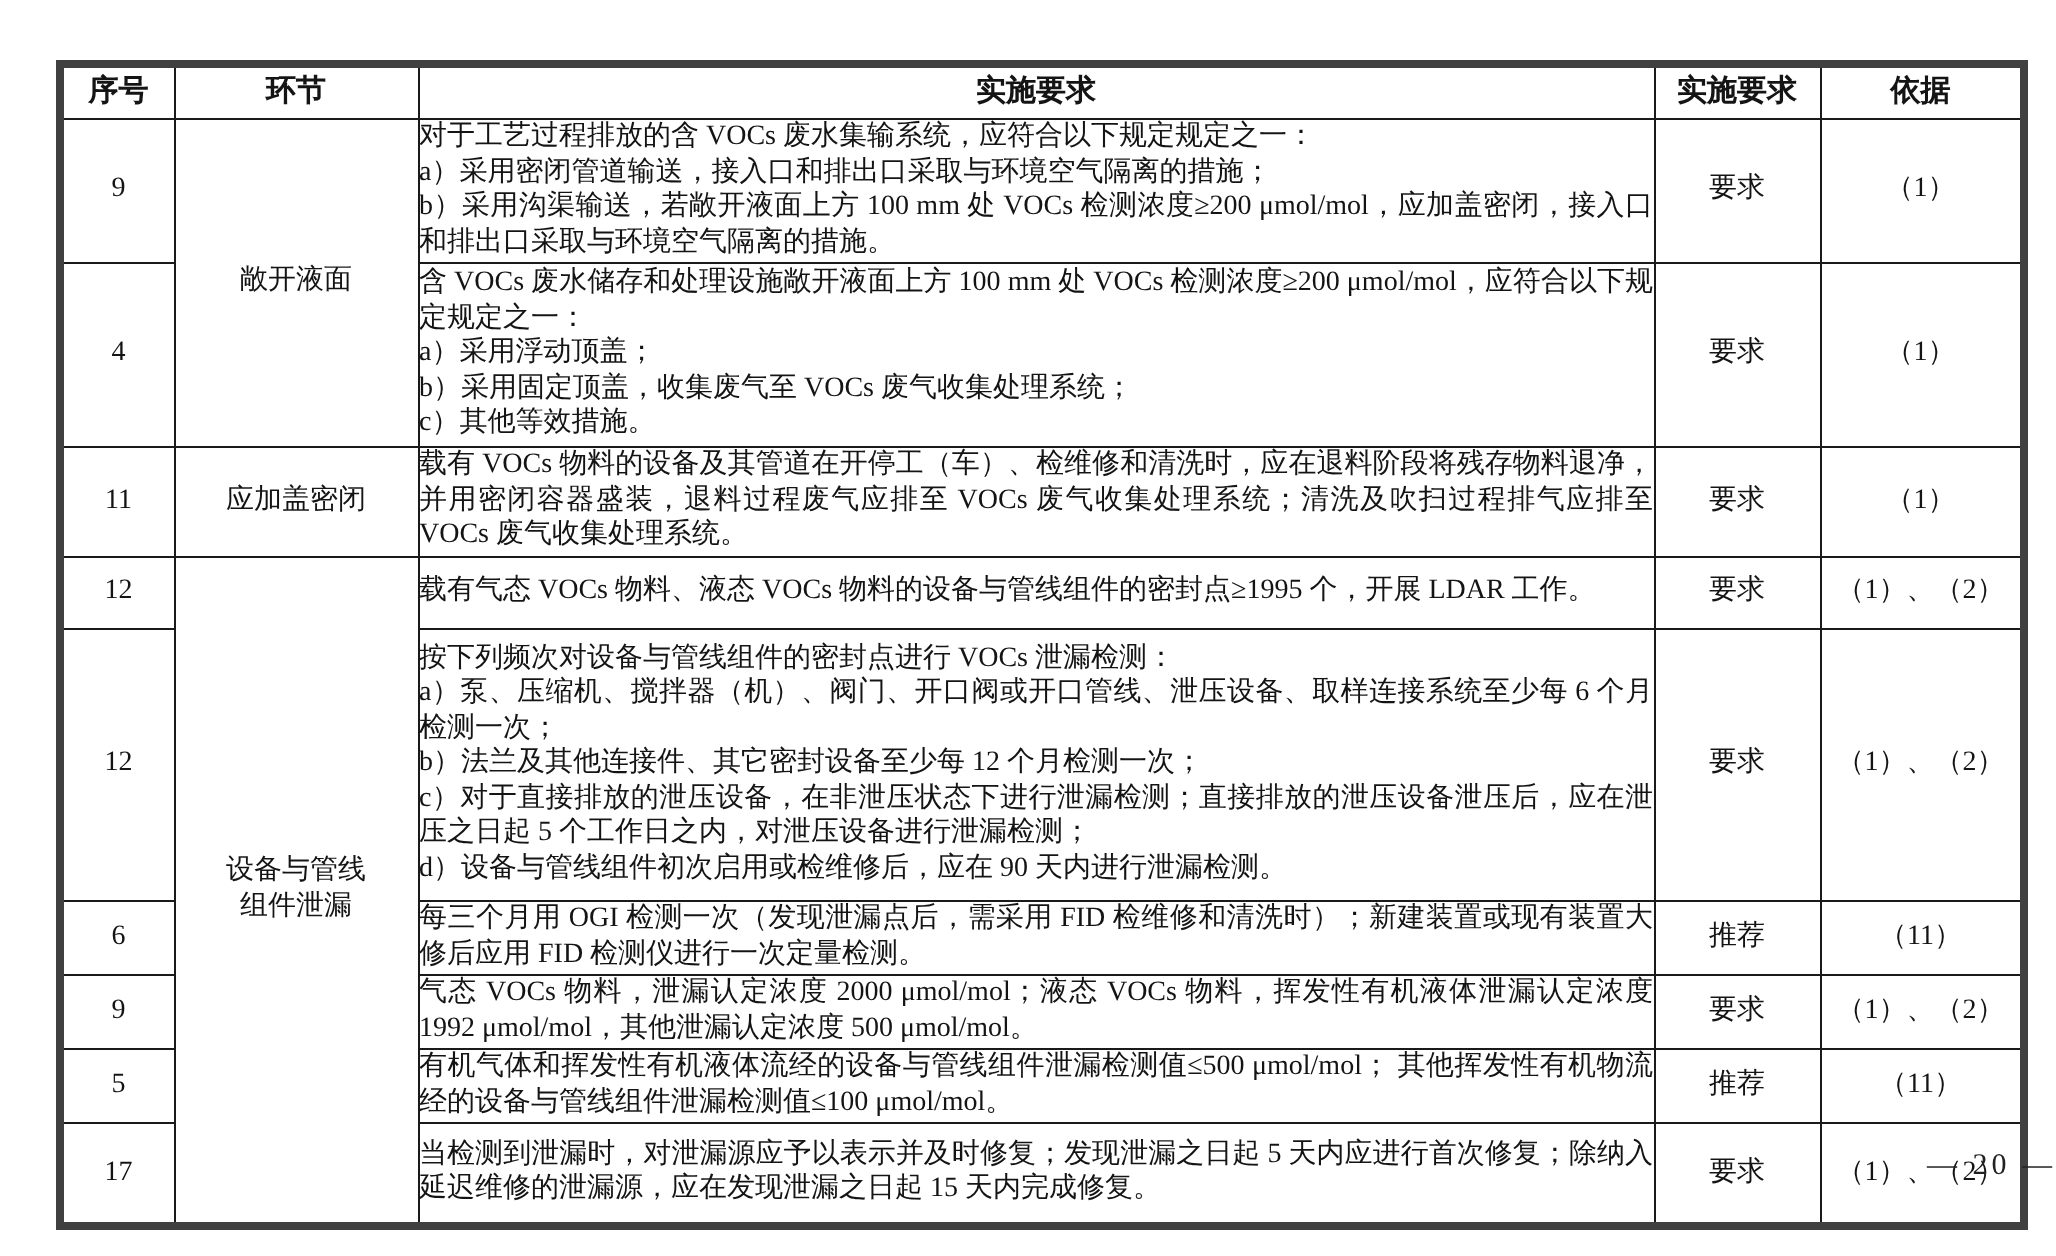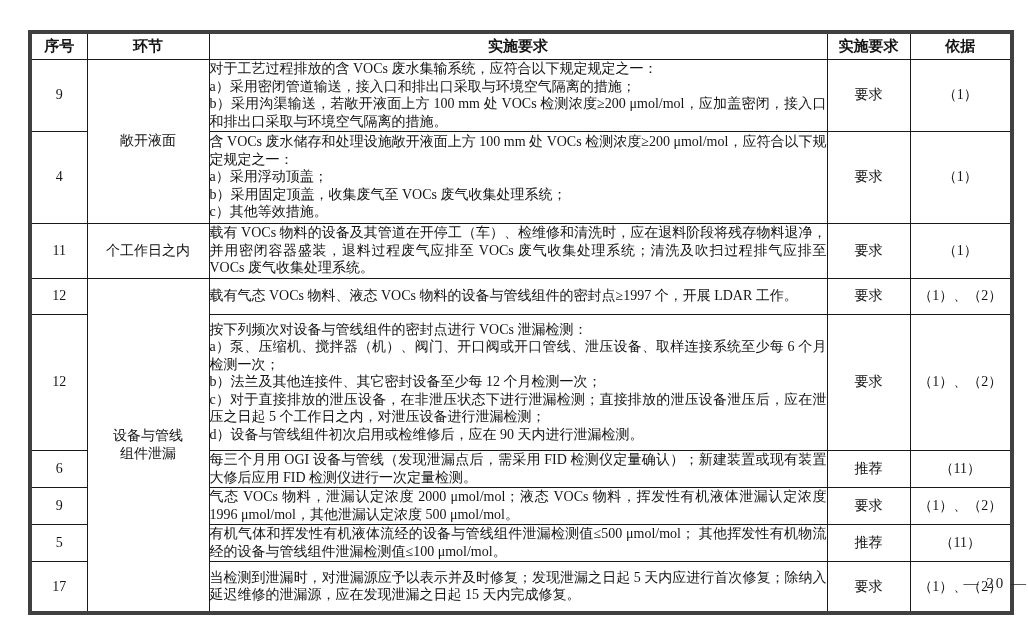--- a/index.html
+++ b/index.html
@@ -87,52 +87,52 @@
         <td class="no">4</td>
         <td class="req">含 VOCs 废水储存和处理设施敞开液面上方 100 mm 处 VOCs 检测浓度≥200 μmol/mol，应符合以下规定规定之一：
 a）采用浮动顶盖；
 b）采用固定顶盖，收集废气至 VOCs 废气收集处理系统；
 c）其他等效措施。</td>
         <td class="impl">要求</td>
         <td class="basis">（1）</td>
       </tr>
       <tr style="height:55px">
         <td class="no">11</td>
-        <td class="stage">个工作日之内</td>
+        <td class="stage">应加盖密闭</td>
         <td class="req">载有 VOCs 物料的设备及其管道在开停工（车）、检维修和清洗时，应在退料阶段将残存物料退净，并用密闭容器盛装，退料过程废气应排至 VOCs 废气收集处理系统；清洗及吹扫过程排气应排至 VOCs 废气收集处理系统。</td>
         <td class="impl">要求</td>
         <td class="basis">（1）</td>
       </tr>
       <tr style="height:36px">
         <td class="no">12</td>
         <td class="stage" rowspan="6">设备与管线
 组件泄漏</td>
-        <td class="req">载有气态 VOCs 物料、液态 VOCs 物料的设备与管线组件的密封点≥1997 个，开展 LDAR 工作。</td>
+        <td class="req">载有气态 VOCs 物料、液态 VOCs 物料的设备与管线组件的密封点≥1995 个，开展 LDAR 工作。</td>
         <td class="impl">要求</td>
         <td class="basis">（1）、（2）</td>
       </tr>
       <tr style="height:136px">
         <td class="no">12</td>
         <td class="req">按下列频次对设备与管线组件的密封点进行 VOCs 泄漏检测：
 a）泵、压缩机、搅拌器（机）、阀门、开口阀或开口管线、泄压设备、取样连接系统至少每 6 个月检测一次；
 b）法兰及其他连接件、其它密封设备至少每 12 个月检测一次；
 c）对于直接排放的泄压设备，在非泄压状态下进行泄漏检测；直接排放的泄压设备泄压后，应在泄压之日起 5 个工作日之内，对泄压设备进行泄漏检测；
 d）设备与管线组件初次启用或检维修后，应在 90 天内进行泄漏检测。</td>
         <td class="impl">要求</td>
         <td class="basis">（1）、（2）</td>
       </tr>
       <tr style="height:37px">
         <td class="no">6</td>
-        <td class="req">每三个月用 OGI 设备与管线（发现泄漏点后，需采用 FID 检测仪定量确认）；新建装置或现有装置大修后应用 FID 检测仪进行一次定量检测。</td>
+        <td class="req">每三个月用 OGI 检测一次（发现泄漏点后，需采用 FID 检维修和清洗时）；新建装置或现有装置大修后应用 FID 检测仪进行一次定量检测。</td>
         <td class="impl">推荐</td>
         <td class="basis">（11）</td>
       </tr>
       <tr style="height:37px">
         <td class="no">9</td>
-        <td class="req">气态 VOCs 物料，泄漏认定浓度 2000 μmol/mol；液态 VOCs 物料，挥发性有机液体泄漏认定浓度 1996 μmol/mol，其他泄漏认定浓度 500 μmol/mol。</td>
+        <td class="req">气态 VOCs 物料，泄漏认定浓度 2000 μmol/mol；液态 VOCs 物料，挥发性有机液体泄漏认定浓度 1992 μmol/mol，其他泄漏认定浓度 500 μmol/mol。</td>
         <td class="impl">要求</td>
         <td class="basis">（1）、（2）</td>
       </tr>
       <tr style="height:37px">
         <td class="no">5</td>
         <td class="req">有机气体和挥发性有机液体流经的设备与管线组件泄漏检测值≤500 μmol/mol； 其他挥发性有机物流经的设备与管线组件泄漏检测值≤100 μmol/mol。</td>
         <td class="impl">推荐</td>
         <td class="basis">（11）</td>
       </tr>
       <tr style="height:52px">

